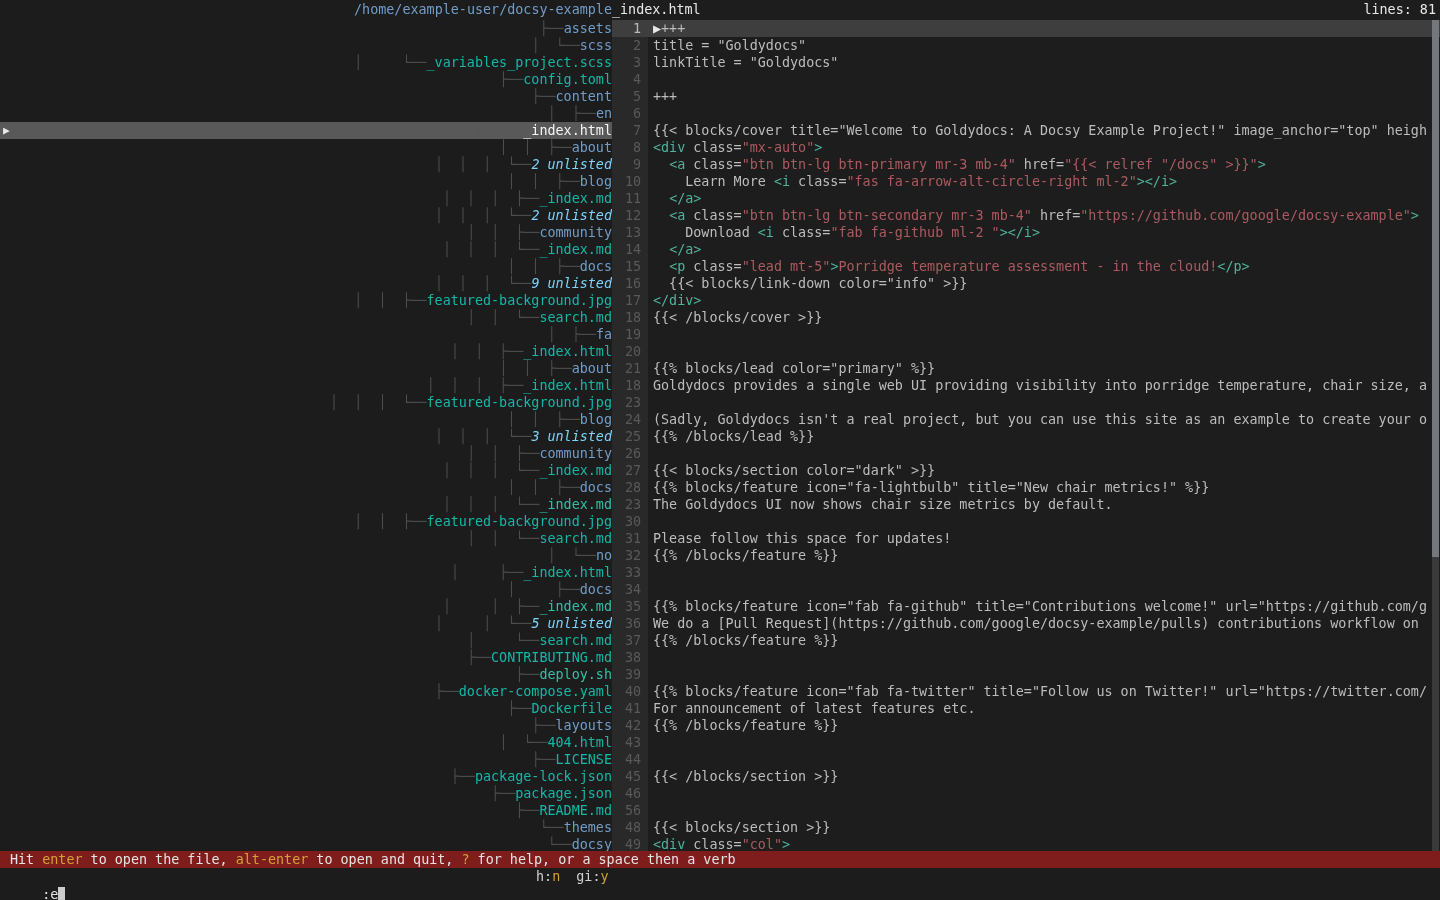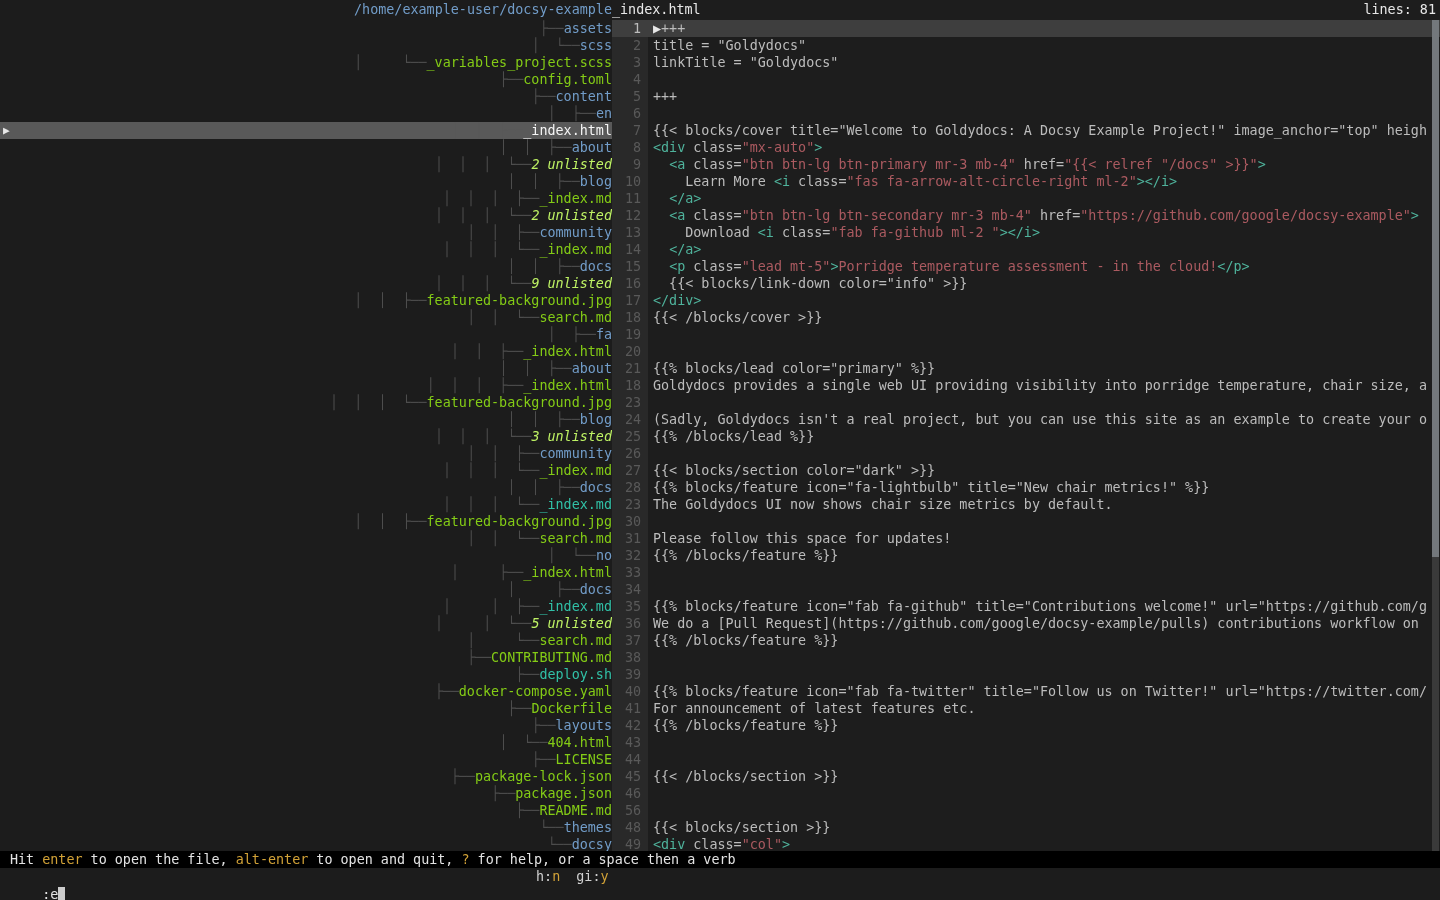--- a/index.html
+++ b/index.html
@@ -15,44 +15,44 @@
   
   .left { width:612px; flex:0 0 612px; overflow:hidden;text-align:right; }
   .path-row { height:20px; line-height:19px; padding-left:2px; color:#729dc9; white-space:pre; }
   .trow { position:relative; height:17px; white-space:pre; padding-left:26px; }
   .trow .branch { color:#4d4d4d; }
   .trow.sel { background:#595959; }
   .trow.sel .branch { color:#595959; }
   .trow.sel .lab { color:#f5f5f5; }
   .sel-arrow { position:absolute; left:3px; top:0; color:#e8e8e8; font-size:11px; }
   .lab.dir { color:#729dc9; }
-  .lab.file { color:#84cc16; }
+  .lab.file { color:#14b8a6; }
   .lab.exec, .lab.match { color:#31c1a7; }
-  .lab.unl { color:#bef264; font-style:italic; }
+  .lab.unl { color:#7dd3fc; font-style:italic; }
 
   
   .preview { flex:1; overflow:hidden; position:relative; background:#1d1d1d; }
   .pv-header { height:20px; line-height:19px; display:flex; justify-content:space-between;
                color:#e8e8e8; white-space:pre; padding-right:4px; }
   .crow { display:flex; height:17px; white-space:pre; }
   .crow .gut { flex:0 0 36px; text-align:right; padding-right:7px; color:#595959; background:#292929; }
   .crow .code { flex:1; overflow:hidden; padding-left:5px; color:#bcbcbc; }
   .crow.sel { background:#3e3e3e; }
   .crow.sel .gut { background:#3e3e3e; color:#bcbcbc; }
   .cp { color:#bcbcbc; }
   .ct { color:#4fb39c; }
   .cr { color:#ab5a60; }
   .carrow { color:#e8e8e8; }
 
   .scrollbar { position:absolute; top:20px; right:1px; width:7px; height:831px; background:#3a3a3a; }
   .scroll-thumb { position:absolute; top:0; left:0; width:7px; height:537px; background:#74787c; }
 
   
   .status-bar { position:absolute; left:0; top:851px; width:1440px; height:17px;
-                background:#000000; color:#e3e3e3; line-height:17px; padding-left:10px; white-space:pre; }
+                background:#7f1d1d; color:#e3e3e3; line-height:17px; padding-left:10px; white-space:pre; }
   .status-bar .key { color:#d2a237; }
   .input-row { position:absolute; left:0; top:868px; width:1440px; height:18px;
                line-height:18px; padding-left:10px; white-space:pre; color:#e3e3e3; }
   .cursor { display:inline-block; width:7px; height:14px; background:#cccccc; vertical-align:-2px; }
   .flags { position:absolute; left:536px; top:0; white-space:pre; color:#d0d0d0; }
   .flags .key { color:#d2a237; }
 </style>
 </head>
 <body>
 

